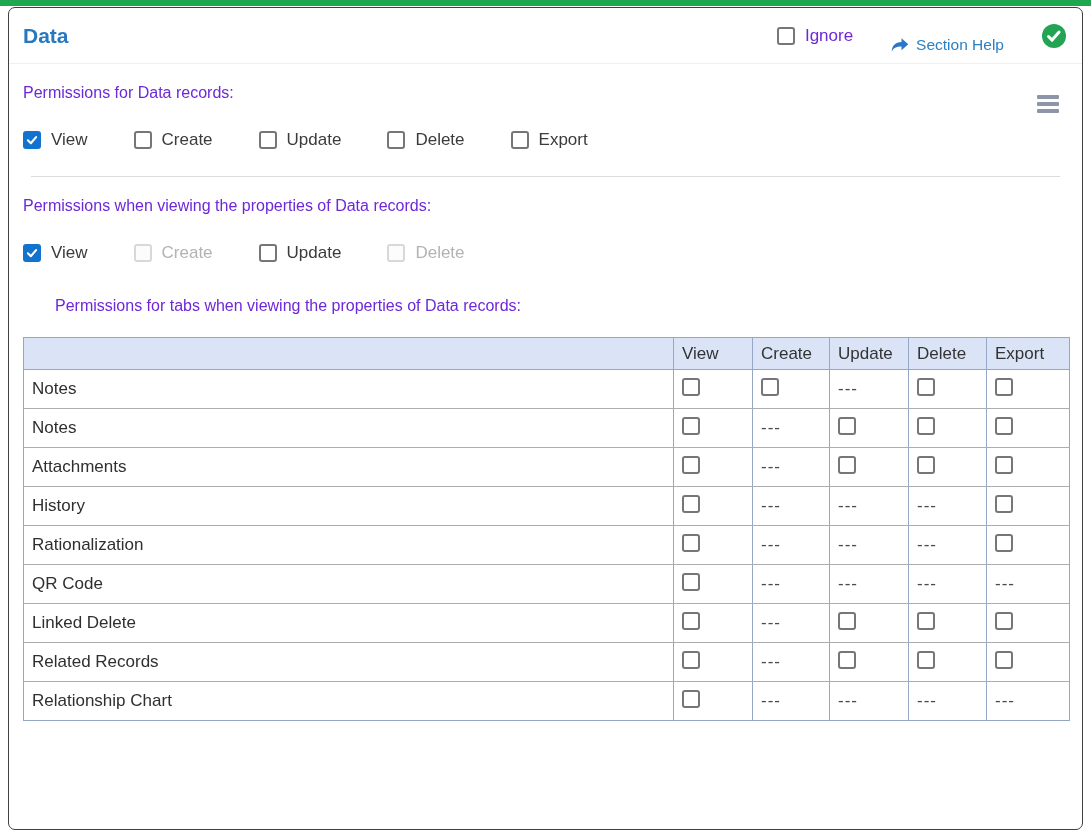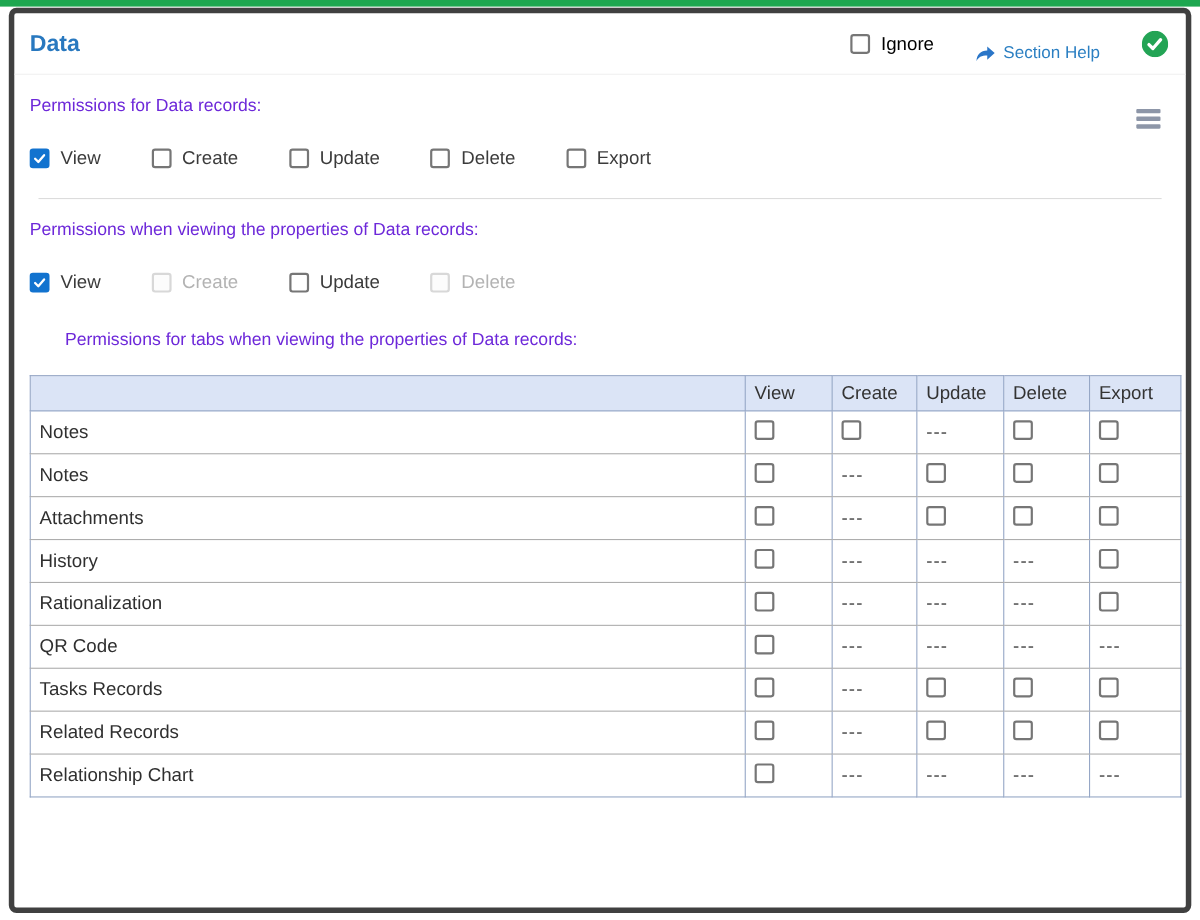--- a/index.html
+++ b/index.html
@@ -1,27 +1,27 @@
 <!DOCTYPE html>
 <html><head>
 <meta charset="utf-8">
 <style>
   * { margin:0; padding:0; box-sizing:border-box; }
   html,body { width:1091px; height:836px; background:#ffffff;
     font-family:"Liberation Sans", sans-serif; color:#3b3b3b; }
   .topbar { position:absolute; left:0; top:0; width:1091px; height:6px; background:#1ea750; }
   .panel { position:absolute; left:8px; top:7px; width:1075px; height:823px;
-    background:#fff; border:5px solid #404040; border-radius:7px; overflow:hidden; }
+    background:#fff; border:1px solid #404040; border-radius:7px; overflow:hidden; }
 
   
   .hdr { display:flex; align-items:center; height:56px; padding:0 16px 0 14px;
     border-bottom:1px solid #f0f0f0; }
   .title { font-size:21px; font-weight:bold; color:#2878bf; }
   .hdr-right { margin-left:auto; display:flex; align-items:center; gap:38px; }
-  .ignore-wrap { display:flex; align-items:center; gap:10px; font-size:17px; color:#000000; cursor:pointer; }
+  .ignore-wrap { display:flex; align-items:center; gap:10px; font-size:17px; color:#6d28d9; cursor:pointer; }
   .help-link { display:flex; align-items:center; gap:7px; font-size:15.5px; color:#2b7fc2; cursor:pointer;margin-top:19px; }
   .status-ok { width:24px; height:24px; display:flex; }
 
   
   .bd { position:relative; padding:0 14px 20px 14px; }
   .hamburger { position:absolute; right:23px; top:11px; width:22px; cursor:pointer; }
   .hamburger div { height:4px; background:#8d96a8; margin-bottom:3px; border-radius:1px; }
 
   .section-label { font-size:16px; color:#6d28d9; margin-top:20px; }
   .cb-row { display:flex; align-items:center; gap:46px; margin-top:28px; }
@@ -207,21 +207,21 @@
           </tr>
           <tr>
             <td>QR Code</td>
             <td><span class="cb unchecked"></span></td>
             <td><span class="na">---</span></td>
             <td><span class="na">---</span></td>
             <td><span class="na">---</span></td>
             <td><span class="na">---</span></td>
           </tr>
           <tr>
-            <td>Tasks Records</td>
+            <td>Linked Delete</td>
             <td><span class="cb unchecked"></span></td>
             <td><span class="na">---</span></td>
             <td><span class="cb unchecked"></span></td>
             <td><span class="cb unchecked"></span></td>
             <td><span class="cb unchecked"></span></td>
           </tr>
           <tr>
             <td>Related Records</td>
             <td><span class="cb unchecked"></span></td>
             <td><span class="na">---</span></td>

